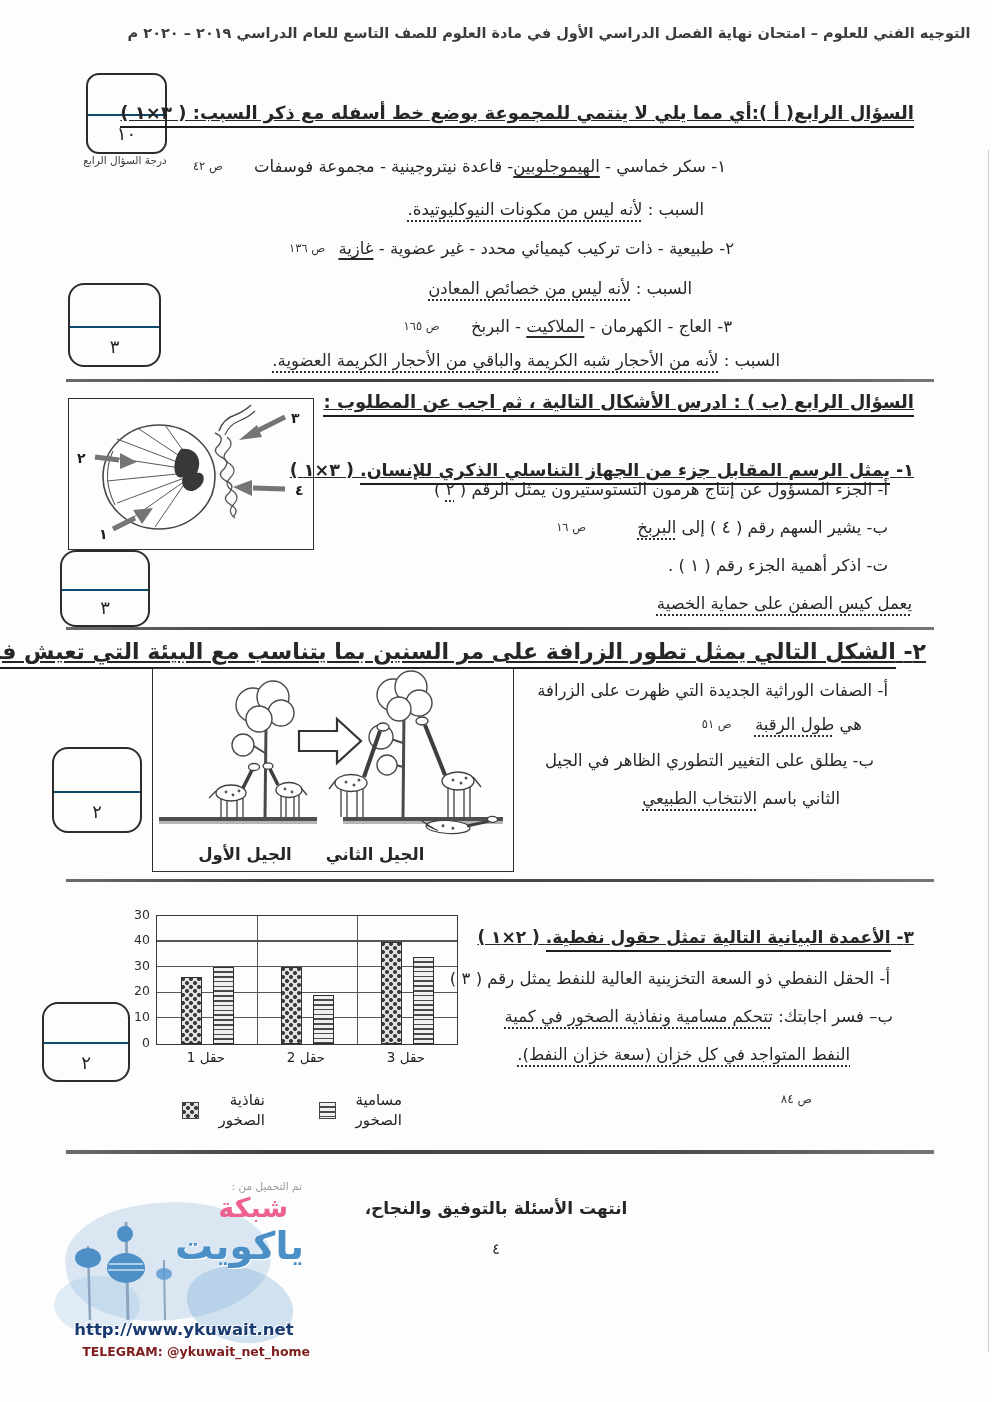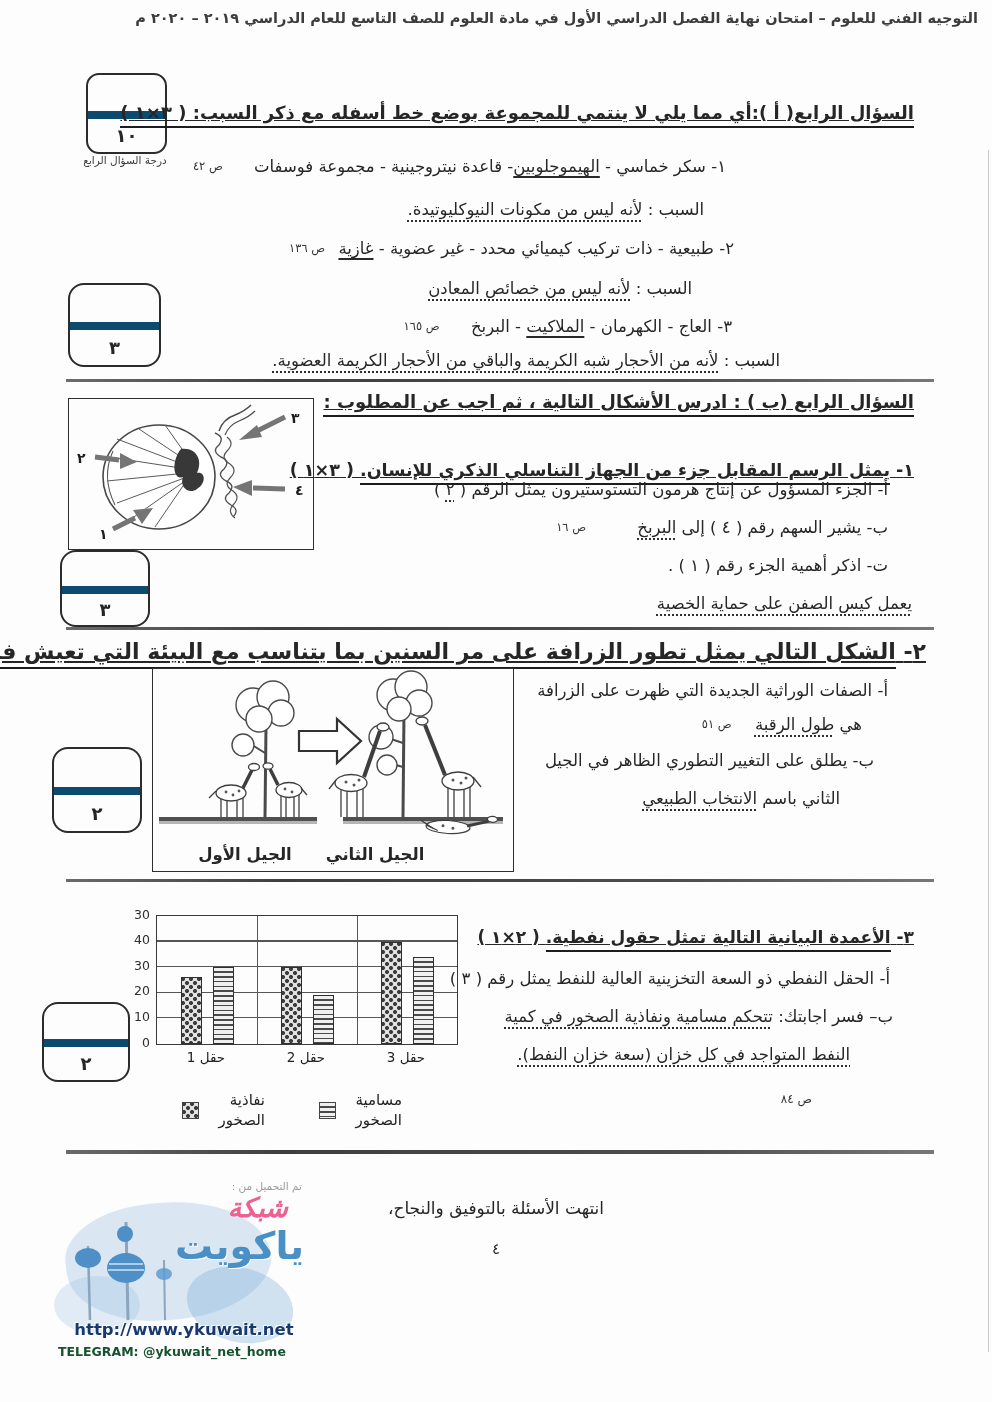--- a/index.html
+++ b/index.html
@@ -11,29 +11,29 @@
   .usolid{text-decoration:underline solid #2a2a2a 1.6px;text-underline-offset:4px;}
   .udot{text-decoration:underline dotted #2f2f2f 1.9px;text-underline-offset:5px;}
   .pageref{font-size:11.5px;margin-right:26px;position:relative;top:-2px;color:#333;}
   .hr{position:absolute;left:66px;right:58px;height:3px;
       background:linear-gradient(90deg,#6b6b6b,#3f3f3f 25%,#4c4c4c 70%,#777);}
   .scan-edge{position:absolute;right:3px;top:150px;bottom:50px;width:1.5px;background:#c9c9c9;}
   
   .score-box{position:absolute;border:2px solid #2c2c2c;border-radius:16px;display:flex;
              flex-direction:column;overflow:hidden;background:#fdfdfd;}
   .sb-top{flex:1.08;}
-  .sb-bot{flex:1;border-top:8px solid #0c4a6e;display:flex;align-items:center;justify-content:center;
-          font-weight:bold;font-size:18px;}
+  .sb-bot{flex:1;border-top:2px solid #0c4a6e;display:flex;align-items:center;justify-content:center;
+          font-weight:normal;font-size:18px;}
   .score-caption{position:absolute;font-size:10.5px;direction:rtl;color:#3a3a3a;white-space:nowrap;}
   
   .figbox{position:absolute;border:1.6px solid #2e2e2e;background:#fdfdfd;}
   .genlabel{position:absolute;bottom:7px;width:120px;text-align:center;font-weight:bold;
             font-size:16.5px;direction:rtl;}
   
-  .header{position:absolute;top:10px;left:120px;right:14px;text-align:right;direction:rtl;
+  .header{position:absolute;top:25px;left:120px;right:14px;text-align:center;direction:rtl;
           font-size:14.5px;font-weight:bold;color:#3c3c3c;}
   
   #chart{position:absolute;left:126px;top:893px;width:346px;height:258px;direction:ltr;}
   .yaxis{position:absolute;left:0;top:22px;width:26px;height:128px;}
   .ytick{position:absolute;right:2px;transform:translateY(50%);font-size:12.5px;color:#2e2e2e;line-height:1;}
   .plot{position:absolute;left:30px;top:22px;width:300px;height:128px;border:1.5px solid #3a3a3a;
         display:flex;align-items:flex-end;background:#fdfdfd;}
   .gridline{position:absolute;left:0;right:0;height:1.3px;background:#565656;z-index:0;}
   .vsep{position:absolute;top:0;bottom:0;width:1.3px;background:#565656;z-index:0;}
   .bar-group{flex:1;height:100%;display:flex;align-items:flex-end;justify-content:center;gap:11px;
@@ -46,36 +46,36 @@
   .pat-waves{background-color:#f0f0f0;
     background-image:repeating-linear-gradient(to bottom,rgba(0,0,0,0) 0 3.2px,#4a4a4a 3.2px 4.8px);}
   .xlabels{position:absolute;left:30px;top:156px;width:300px;display:flex;}
   .cat-label{flex:1;text-align:center;font-size:13.5px;direction:rtl;color:#222;}
   .legend{position:absolute;left:56px;top:198px;display:flex;gap:54px;}
   .legend-item{display:flex;gap:8px;align-items:center;}
   .legend-swatch{width:15px;height:15px;border:1px solid #444;flex:none;}
   .legend-label{font-size:15px;direction:rtl;text-align:right;width:58px;line-height:1.3;color:#222;}
   
   .closing{position:absolute;left:0;right:0;top:1198px;text-align:center;direction:rtl;
-           font-weight:normal;font-size:17px;}
+           font-weight:bold;font-size:17px;}
   .pagenum{position:absolute;left:0;right:0;top:1240px;text-align:center;font-size:15px;}
   
   #wm{position:absolute;left:58px;top:1180px;width:252px;height:196px;}
   .wm-note{position:absolute;top:0;right:8px;font-size:10.5px;color:#9a9a9a;direction:rtl;}
   .blob{position:absolute;background:rgba(140,183,221,0.30);}
   .b1{left:8px;top:22px;width:205px;height:118px;border-radius:45% 60% 50% 55%;transform:rotate(-7deg);}
   .b2{left:128px;top:88px;width:108px;height:74px;border-radius:50%;transform:rotate(14deg);
       background:rgba(120,170,215,0.34);}
   .b3{left:-4px;top:96px;width:86px;height:58px;border-radius:50%;background:rgba(150,190,225,0.28);}
-  .wm-pink{position:absolute;right:22px;top:12px;color:#ee6090;font-weight:bold;font-size:27px;direction:rtl;font-style:italic;}
+  .wm-pink{position:absolute;right:22px;top:12px;color:#ee6090;font-weight:bold;font-size:27px;direction:rtl;}
   .wm-blue{position:absolute;right:6px;top:44px;color:#4a8fc6;font-weight:bold;font-size:38px;direction:rtl;
            text-shadow:1px 1px 0 #fff;}
   .wm-url{position:absolute;left:0;top:140px;width:100%;text-align:center;color:#18396e;
           font-weight:bold;font-size:16.5px;text-shadow:1px 1px 0 #fff,-1px -1px 0 #fff;}
-  .wm-tg{position:absolute;left:0;top:164px;width:100%;text-align:left;color:#14532d;
+  .wm-tg{position:absolute;left:0;top:164px;width:100%;text-align:right;color:#7f1d1d;
          font-weight:bold;font-size:12.5px;text-shadow:1px 1px 0 #fff;}
   svg text{font-family:"DejaVu Sans",sans-serif;}
 </style>
 </head>
 <body>
 
 <div id="page">
 
   <div class="header">التوجيه الفني للعلوم – امتحان نهاية الفصل الدراسي الأول في مادة العلوم للصف التاسع للعام الدراسي ٢٠١٩ – ٢٠٢٠ م</div>
   <div class="scan-edge"></div>

